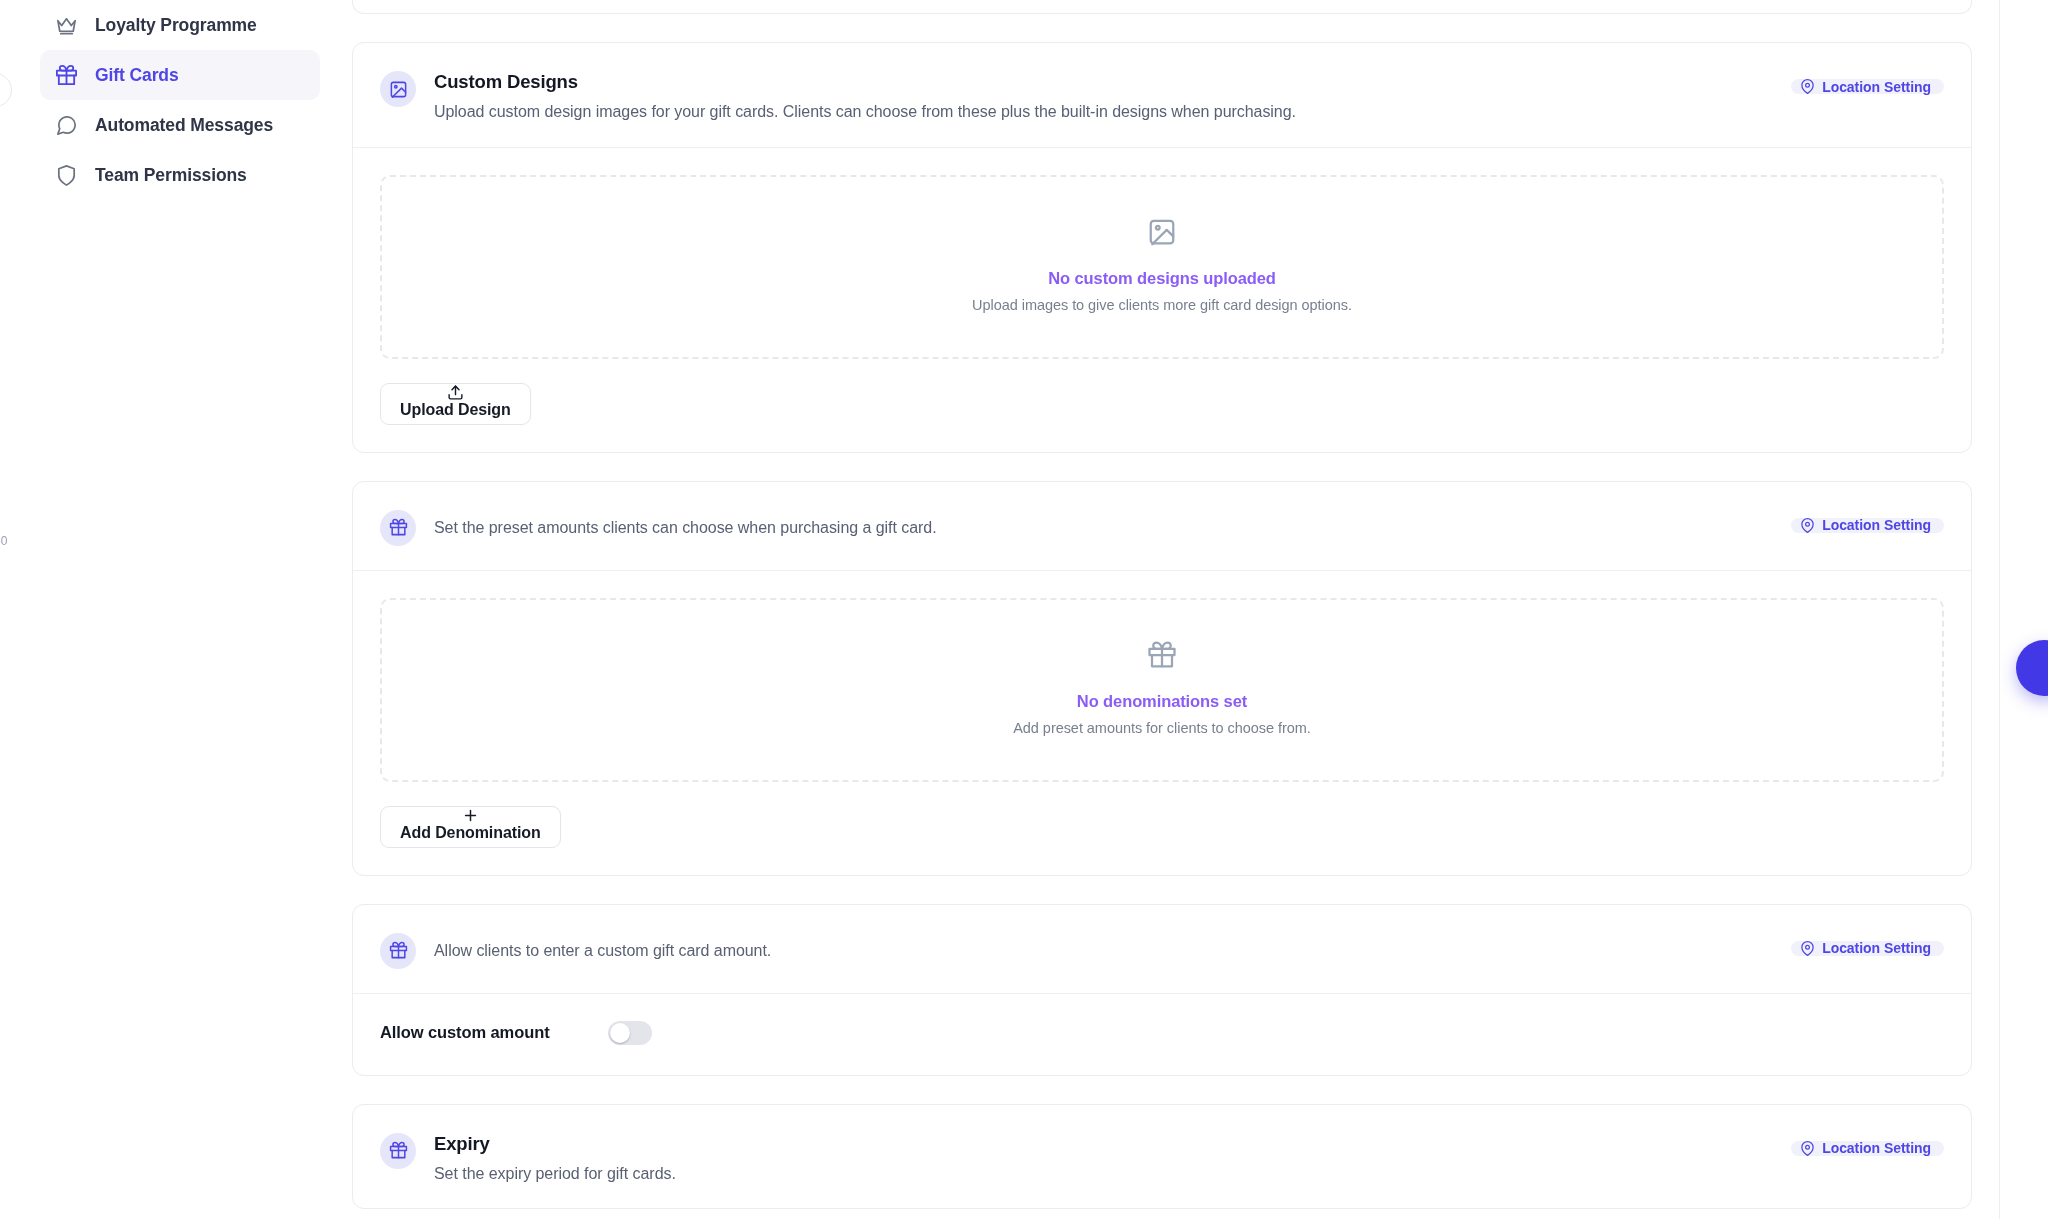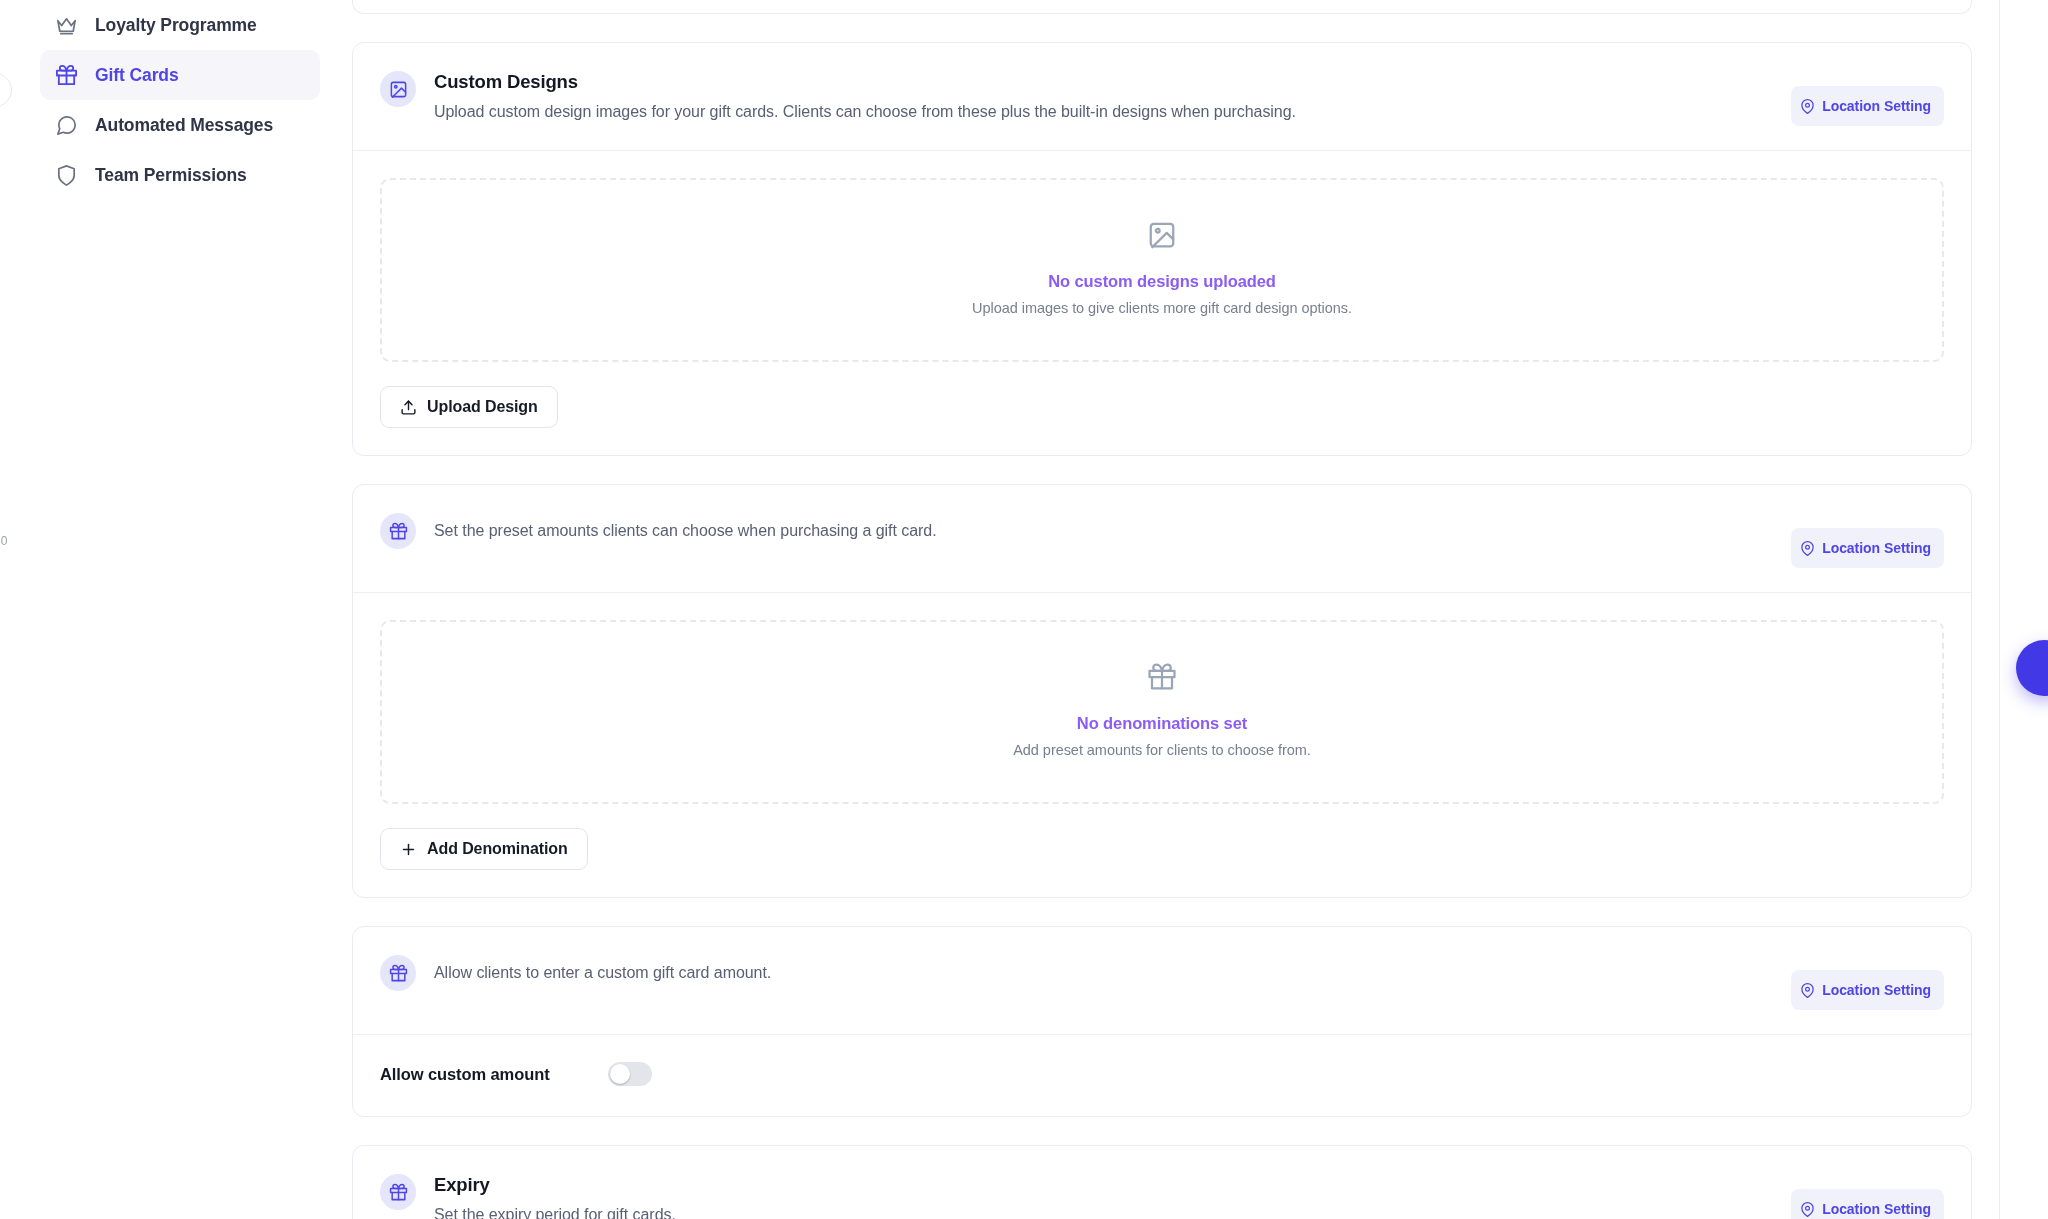--- a/index.html
+++ b/index.html
@@ -166,30 +166,30 @@
     margin-top: 8px;
     line-height: 1.35;
     letter-spacing: -0.05px;
   }
 
   .loc-badge {
     flex: 0 0 auto;
     display: inline-flex;
     align-items: center;
     gap: 7px;
-    height: 40px;
+    height: 15px;
     padding: 0 13px 0 9px;
     border-radius: 8px;
     background: #f1f1fb;
     color: #4f46e5;
     font-size: 14px;
     font-weight: 600;
     letter-spacing: -0.05px;
     white-space: nowrap;
-    margin-top: 16px;
+    margin-top: 9px;
     cursor: pointer;
   }
   .loc-badge svg { display: block; }
 
   .card-body {
     border-top: 1px solid #eeeff3;
     padding: 27px;
   }
 
   .empty-box {
@@ -218,33 +218,33 @@
   .empty-sub {
     font-size: 14.5px;
     color: #78808f;
     margin-top: 9px;
     letter-spacing: -0.05px;
   }
 
   .btn {
     display: inline-flex;
     align-items: center;
-    gap: 10px;
     height: 42px;
     padding: 0 19px;
     border-radius: 9px;
     border: 1px solid #e4e5ea;
     background: #ffffff;
     color: #161b26;
     font-size: 16px;
     font-weight: 600;
     letter-spacing: -0.1px;
     cursor: pointer;
     margin-top: 24px;
     font-family: "Liberation Sans", sans-serif;
+    flex-direction: column;
   }
   .btn svg { display: block; }
 
   .toggle-row {
     display: flex;
     align-items: center;
     padding: 27px 27px 30px 27px;
     border-top: 1px solid #eeeff3;
   }
 

